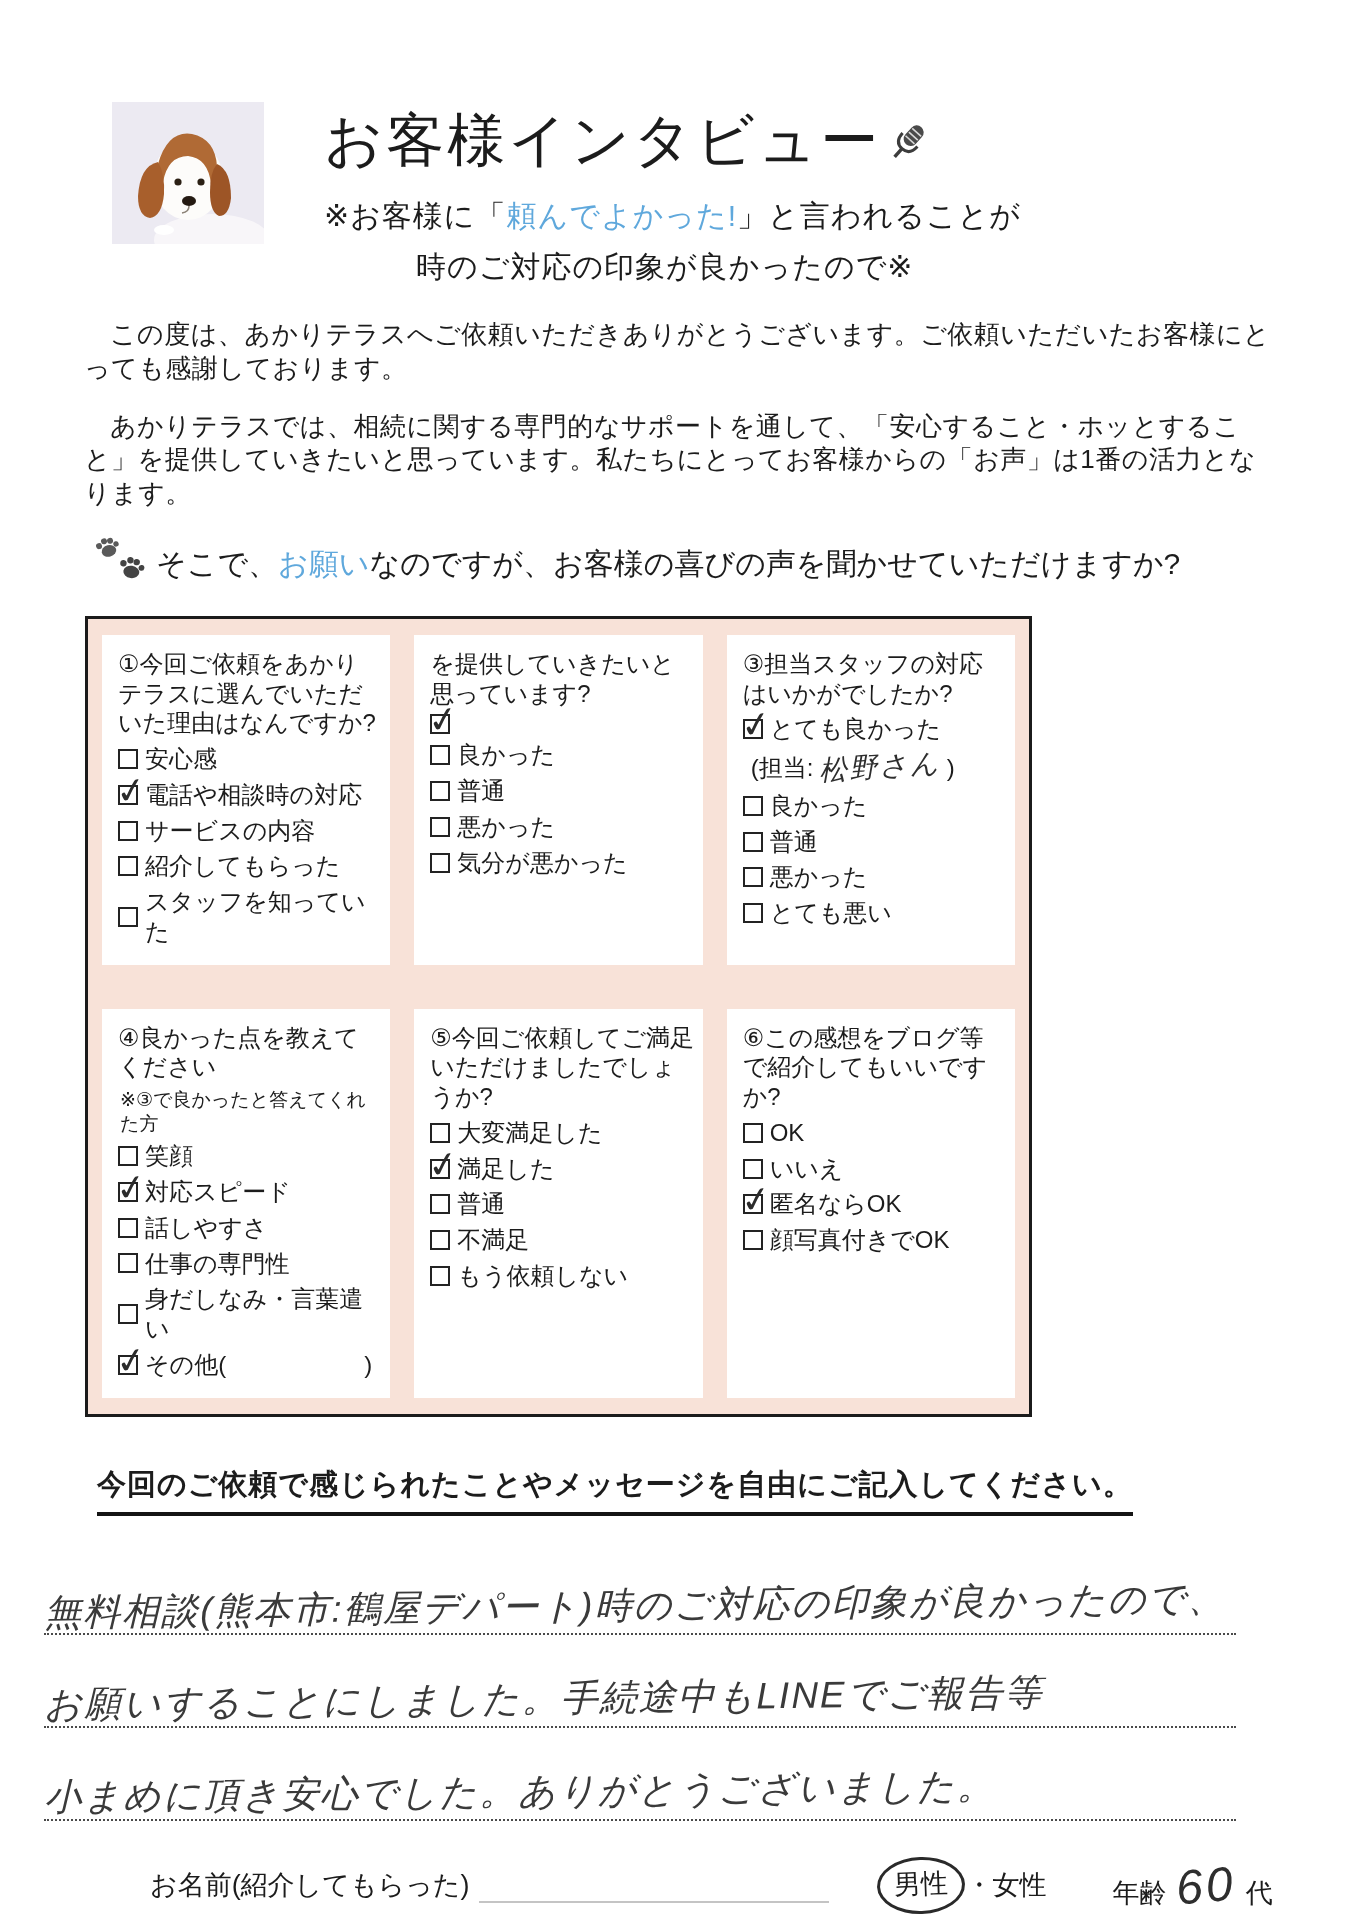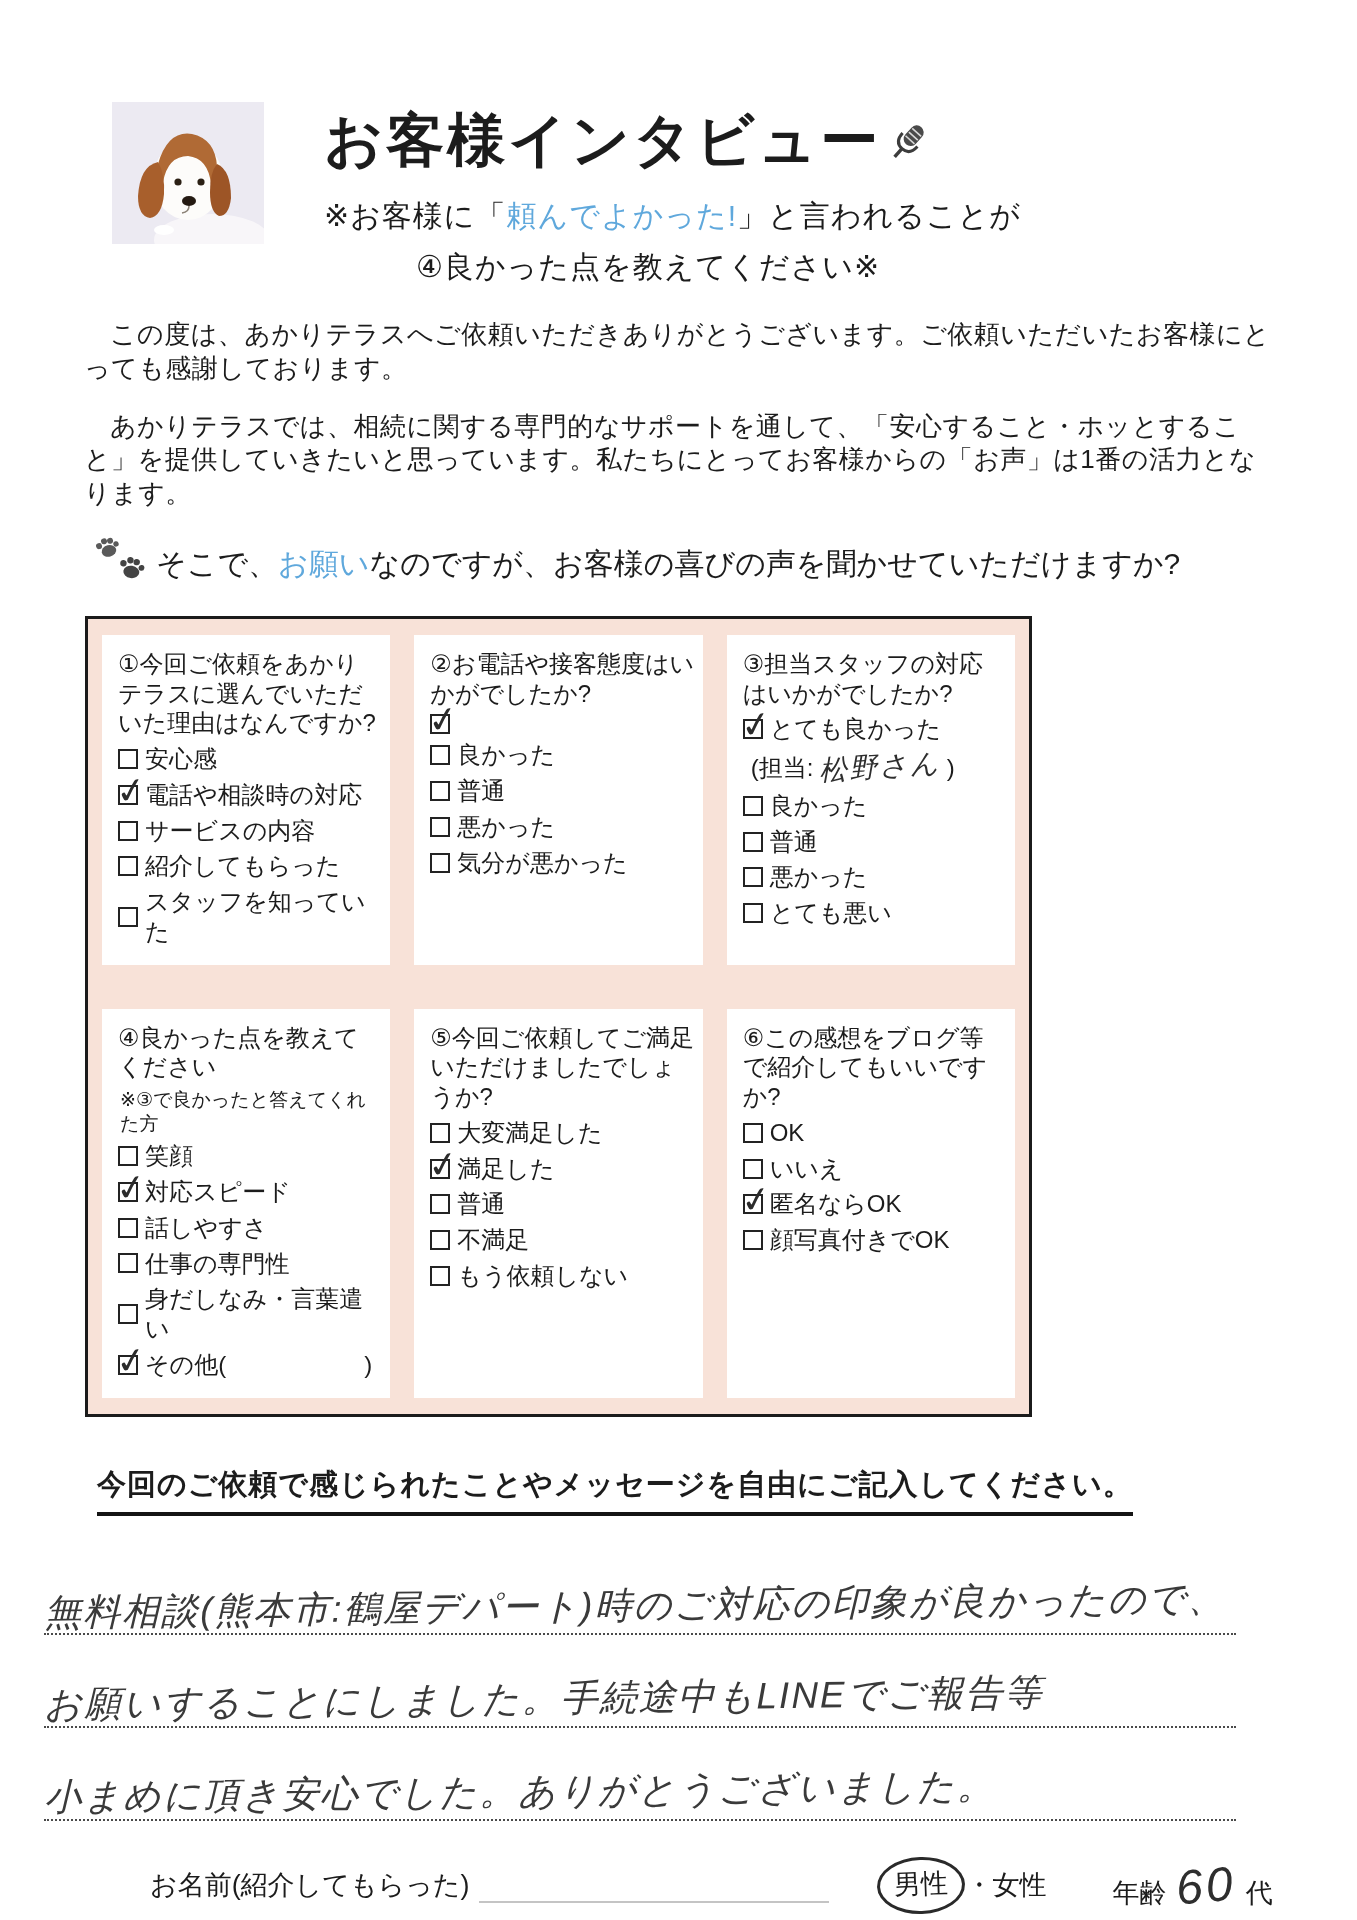--- a/index.html
+++ b/index.html
@@ -8,21 +8,21 @@
     height:1920px; overflow:hidden; color:#1c1c1c; position:relative;
     font-family:"Liberation Sans","DejaVu Sans",sans-serif;
   }
   .hl { color:var(--highlight,#5fa8dc); }
 
   
   .header-row { display:flex; align-items:flex-start; padding:102px 0 0 112px; }
   .dog-photo-top { width:152px; height:142px; flex:none; }
   .header-text { margin-left:60px; }
   .title-line { display:flex; align-items:center; }
-  .page-title { font-size:58px; font-weight:bold; letter-spacing:3px; }
+  .page-title { font-size:58px; font-weight:normal; letter-spacing:3px; }
   .mic { margin-left:4px; margin-top:6px; }
   .subtitle1 { font-size:30px; margin-top:16px; letter-spacing:1px; }
   .subtitle2 { font-size:30px; margin-top:10px; padding-left:92px; letter-spacing:1px; }
 
   
   .intro { margin:30px 78px 0 84px; font-size:26px; line-height:1.3; letter-spacing:0.5px; }
   .intro p { margin-bottom:24px; text-indent:1em; }
   .request-line { display:flex; align-items:center; margin:4px 0 22px 92px; font-size:30px; }
   .paws { margin-right:8px; flex:none; }
 
@@ -92,21 +92,21 @@
             <line x1="17" y1="10" x2="29" y2="10" stroke="#d8d8d8" stroke-width="1.6"></line>
             <line x1="17" y1="15" x2="29" y2="15" stroke="#d8d8d8" stroke-width="1.6"></line>
             <line x1="17" y1="20" x2="29" y2="20" stroke="#d8d8d8" stroke-width="1.6"></line>
             <path d="M13 20 q0 12 10 12 q10 0 10-12" fill="none" stroke="#3c3c3c" stroke-width="3"></path>
             <line x1="23" y1="32" x2="23" y2="43" stroke="#3c3c3c" stroke-width="3.5"></line>
           </g>
         </svg>
       </span>
     </div>
     <div class="subtitle1"><span>※お客様に「</span><span class="hl">頼んでよかった!</span><span>」と言われることが</span></div>
-    <div class="subtitle2">④良かった点を教えてください※</div>
+    <div class="subtitle2">時のご対応の印象が良かったので※</div>
   </div>
 </div>
 
 <div class="intro">
   <p>この度は、あかりテラスへご依頼いただきありがとうございます。ご依頼いただいたお客様にとっても感謝しております。</p>
   <p>あかりテラスでは、相続に関する専門的なサポートを通して、「安心すること・ホッとすること」を提供していきたいと思っています。私たちにとってお客様からの「お声」は1番の活力となります。</p>
 </div>
 
 <div class="request-line">
   <span class="paws">
@@ -151,21 +151,21 @@
             <span class="cb"></span>
             <span class="opt-label">紹介してもらった</span>
           </div>
           <div class="opt">
             <span class="cb"></span>
             <span class="opt-label">スタッフを知っていた</span>
           </div>
         </div>
     </section>
     <section class="survey-box">
-      <div class="box-title">②お電話や接客態度はいかがでしたか?</div>
+      <div class="box-title">を提供していきたいと思っています?</div>
       <div class="box-options">
           <div class="opt">
             <span class="cb checked"></span>
           </div>
           <div class="opt">
             <span class="cb"></span>
             <span class="opt-label">良かった</span>
           </div>
           <div class="opt">
             <span class="cb"></span>

